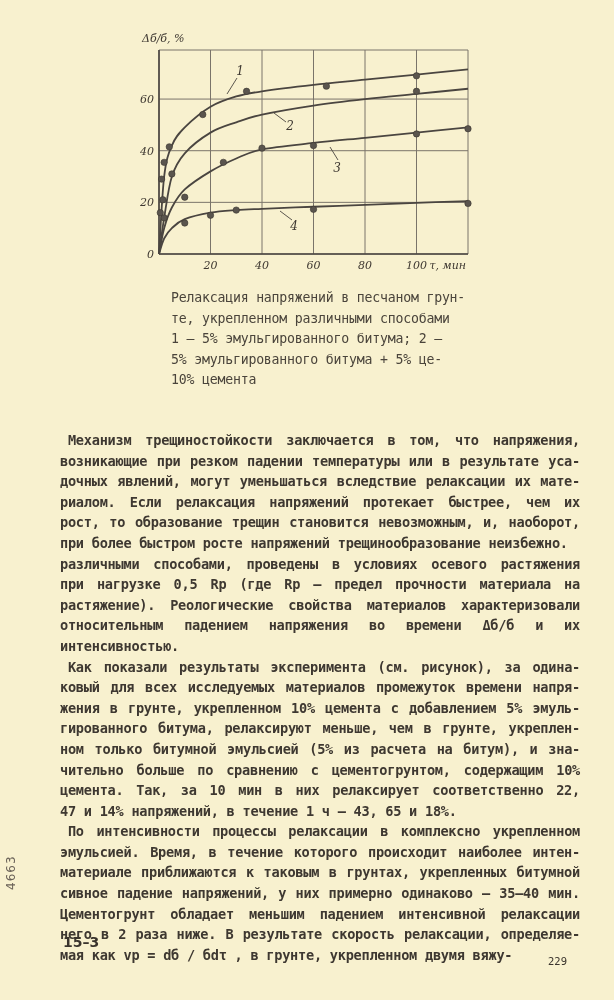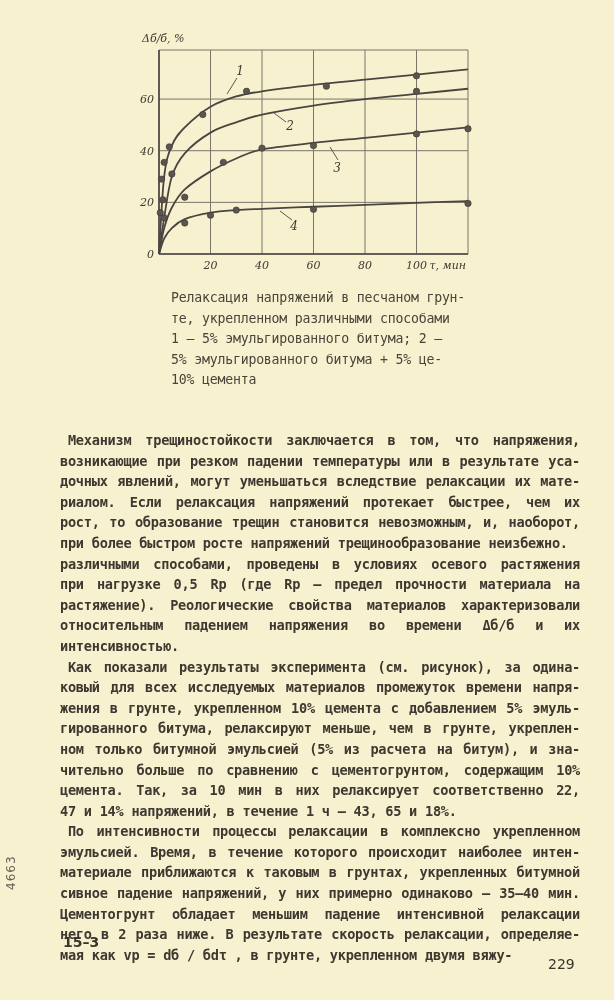--- a/index.html
+++ b/index.html
@@ -19,21 +19,21 @@
   }
   .body-text {
     position: absolute; left: 60px; top: 430px; width: 520px;
     font-size: 13.6px; line-height: 20.6px; color: #3e3831;
     letter-spacing: -0.25px;
   }
   .para { margin: 0; text-align: justify; text-align-last: left; }
   .para .line { display: block; white-space: nowrap; text-align: justify; text-align-last: justify; font-weight: bold; }
   .para .line.last { text-align-last: left; }
   .sig { position: absolute; left: 63px; top: 934px; font-size: 14px; font-weight: bold; color: #3a342d; font-family: "DejaVu Sans", sans-serif; }
-  .pnum { position: absolute; left: 548px; top: 956px; font-size: 14px; color: #3a342d; font-family: "DejaVu Sans", sans-serif; }
+  .pnum { position: absolute; left: 548px; top: 956px; font-size: 10px; color: #3a342d; font-family: "DejaVu Sans", sans-serif; }
   .margin-num {
     position: absolute; left: -4px; top: 868px; width: 30px;
     transform: rotate(-90deg); transform-origin: center;
     font-size: 12px; color: #6a6258; font-family: "DejaVu Sans", sans-serif; letter-spacing: 1px;
   }
 </style>
 </head>
 <body>
 
 <div class="figure">
@@ -133,21 +133,21 @@
       <span class="line">ном только битумной эмульсией (5% из расчета на битум), и  зна-</span>
       <span class="line">чительно больше по сравнению с цементогрунтом, содержащим  10%</span>
       <span class="line">цемента. Так, за 10 мин в них релаксирует соответственно    22,</span>
       <span class="line last">47 и 14% напряжений, в течение 1 ч – 43, 65 и 18%.</span>
     </div>
     <div class="para">
       <span class="line"> По интенсивности процессы релаксации в комплексно укрепленном</span>
       <span class="line">эмульсией. Время, в течение которого происходит наиболее  интен-</span>
       <span class="line">материале приближаются к таковым в грунтах, укрепленных битумной</span>
       <span class="line">сивное падение напряжений, у них примерно одинаково – 35–40 мин.</span>
-      <span class="line">Цементогрунт обладает меньшим падение интенсивной   релаксации</span>
+      <span class="line">Цементогрунт обладает меньшим падением интенсивной   релаксации</span>
       <span class="line">него в 2 раза ниже. В результате скорость релаксации, определяе-</span>
       <span class="line last">мая как     vp = dб / бdτ ,     в грунте, укрепленном двумя вяжу-</span>
     </div>
   </div>
 
 <div class="margin-num">4663</div>
 <div class="sig">15–3</div>
 <div class="pnum">229</div>
 
 </body></html>

